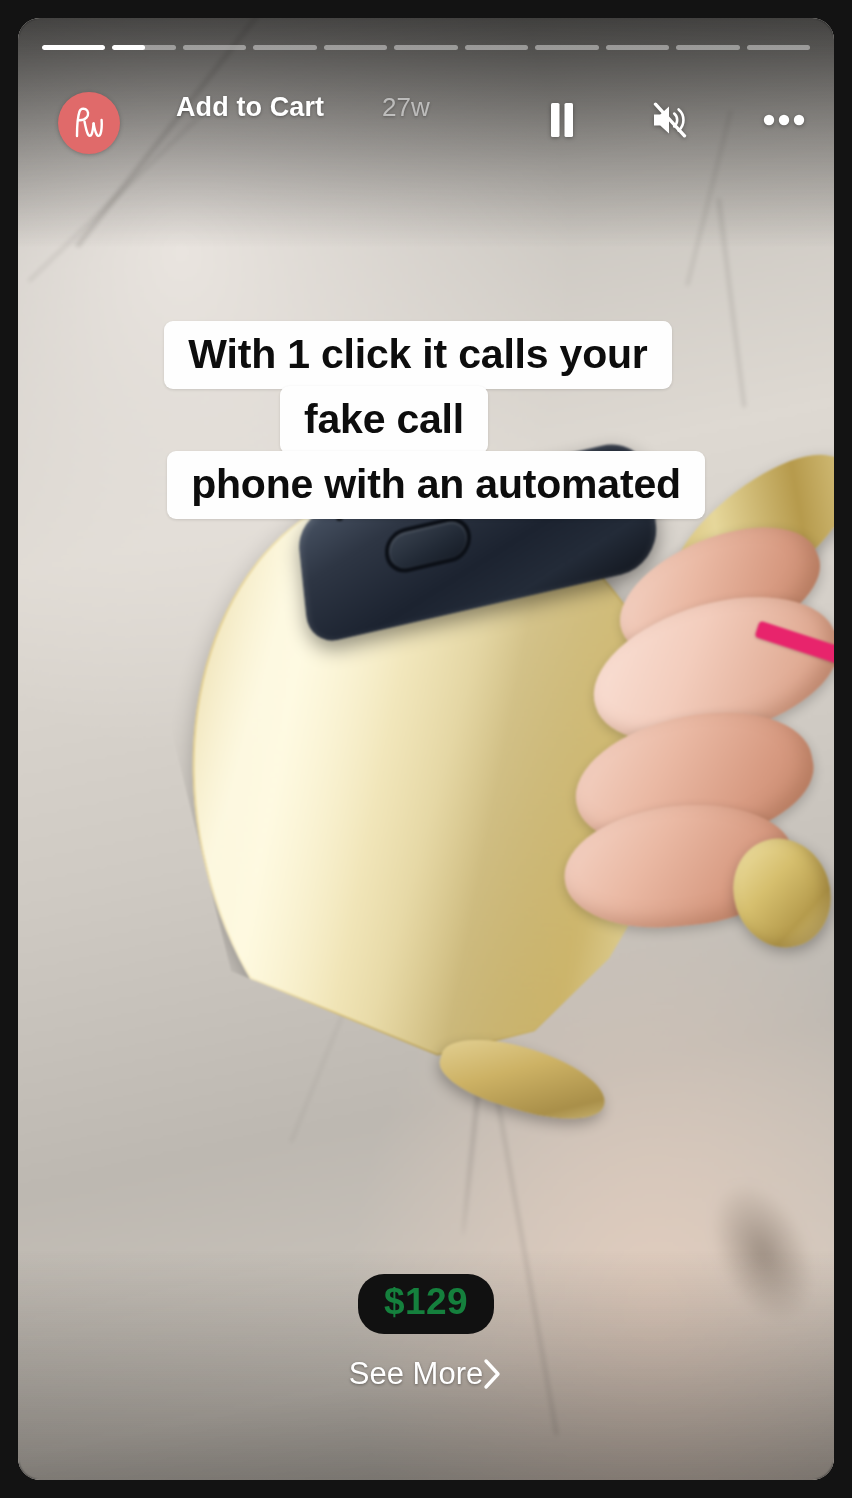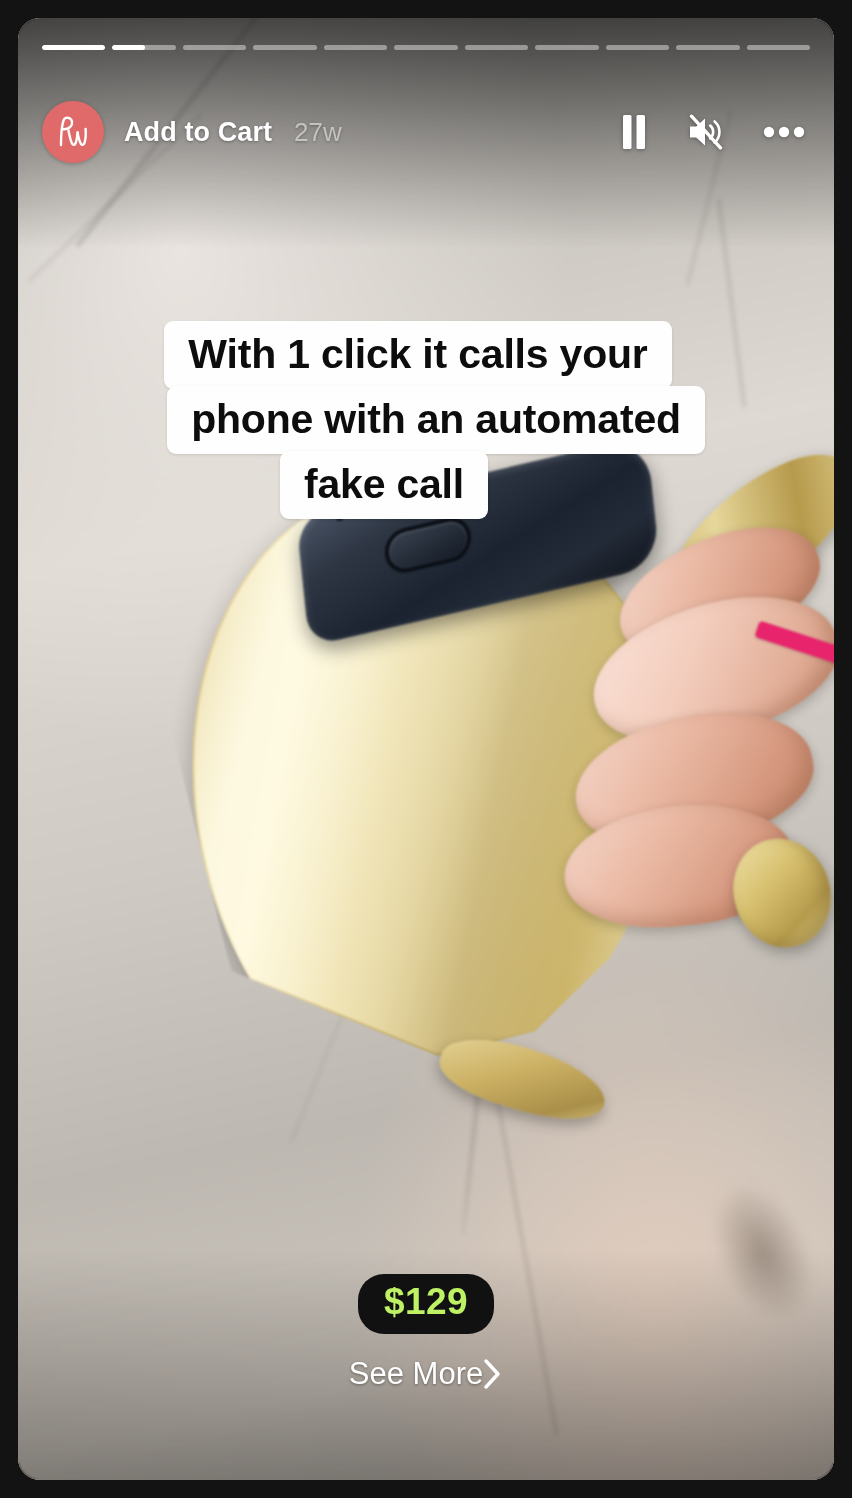--- a/index.html
+++ b/index.html
@@ -158,22 +158,22 @@
   
   #progress {
     position:absolute; left:24px; right:24px; top:27px;
     display:flex; gap:7px; height:5px;
   }
   .seg { flex:1; height:5px; border-radius:3px; background:rgba(255,255,255,.42); overflow:hidden; }
   .seg > i { display:block; height:100%; background:#ffffff; border-radius:3px; }
 
   
   #header {
-    position:absolute; left:24px; right:22px; top:74px;
-    height:80px; display:flex; align-items:center;
+    position:absolute; left:40px; right:22px; top:74px;
+    height:80px; display:flex; align-items:flex-start;gap:36px;
   }
   #avatar {
     width:62px; height:62px; border-radius:50%;
     background:#e06a6a;
     display:flex; align-items:center; justify-content:center;
     flex:0 0 auto;
     box-shadow:0 1px 4px rgba(0,0,0,.25);
   }
   #avatar svg { display:block; }
   .user-title {
@@ -217,21 +217,21 @@
     position:absolute; left:0; right:0; bottom:88px;
     display:flex; flex-direction:column; align-items:center;
   }
   #swipe-pill {
     background:#111111; color:#f0f0f0;
     font-size:39px; font-weight:bold; letter-spacing:.4px;
     padding:11px 34px 13px; border-radius:30px; white-space:nowrap;
   }
   #price-pill {
     margin-top:-4px;
-    background:#111111; color:#bef264;
+    background:#111111; color:#15803d;
     font-size:37px; font-weight:bold; letter-spacing:.4px;
     padding:7px 26px 11px; border-radius:26px; white-space:nowrap;
   }
   #see-more {
     margin-top:22px;
     display:flex; align-items:center; gap:0;
     color:#ffffff; font-size:31px; font-weight:normal;
     text-shadow:0 1px 3px rgba(0,0,0,.4);
   }
   #see-more svg { display:block; }
@@ -353,22 +353,22 @@
       <svg width="42" height="12" viewBox="0 0 42 12" aria-hidden="true">
         <circle cx="6" cy="6" r="5.2" fill="#ffffff"></circle>
         <circle cx="21" cy="6" r="5.2" fill="#ffffff"></circle>
         <circle cx="36" cy="6" r="5.2" fill="#ffffff"></circle>
       </svg>
     </div>
   </div>
 
   <div id="caption">
     <div class="cap-line cap-l1">With 1 click it calls your</div>
+    <div class="cap-line cap-l3">fake call</div>
     <div class="cap-line cap-l2">phone with an automated</div>
-    <div class="cap-line cap-l3">fake call</div>
   </div>
 
   <div id="cta">
     <div id="price-pill">$129</div>
     <div id="see-more">
       <span>See More</span>
       <svg width="20" height="32" viewBox="0 0 20 32" aria-hidden="true">
         <path d="M3 3 L15 16 L3 29" fill="none" stroke="#ffffff" stroke-width="3.4" stroke-linecap="round" stroke-linejoin="round"></path>
       </svg>
     </div>

